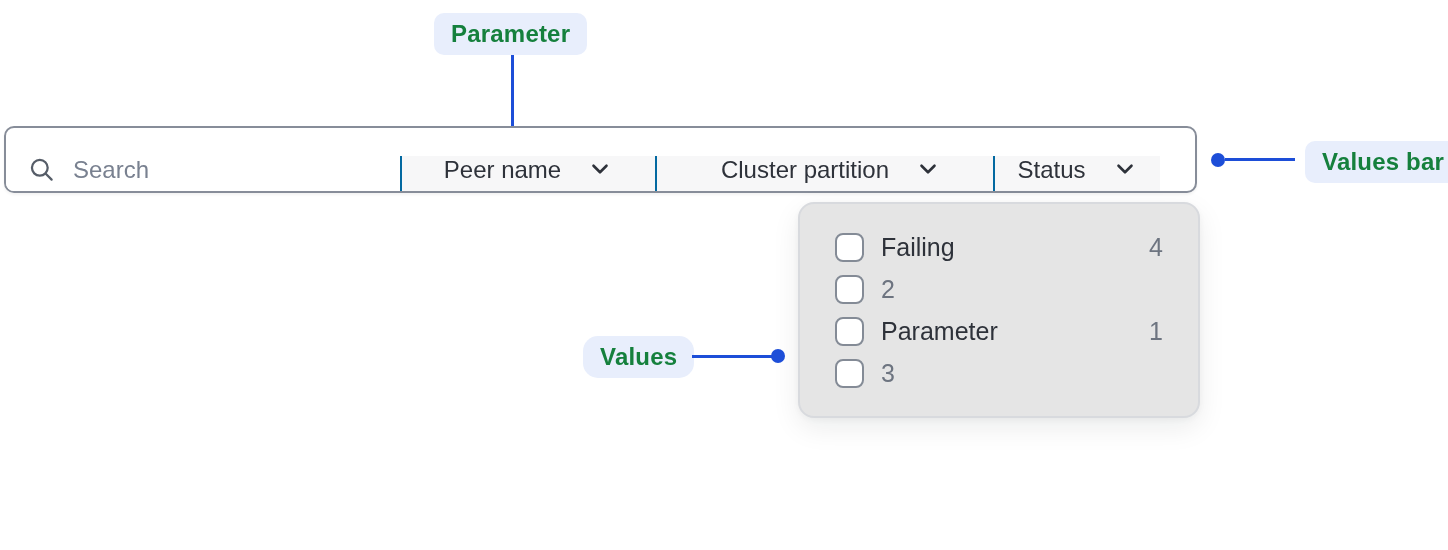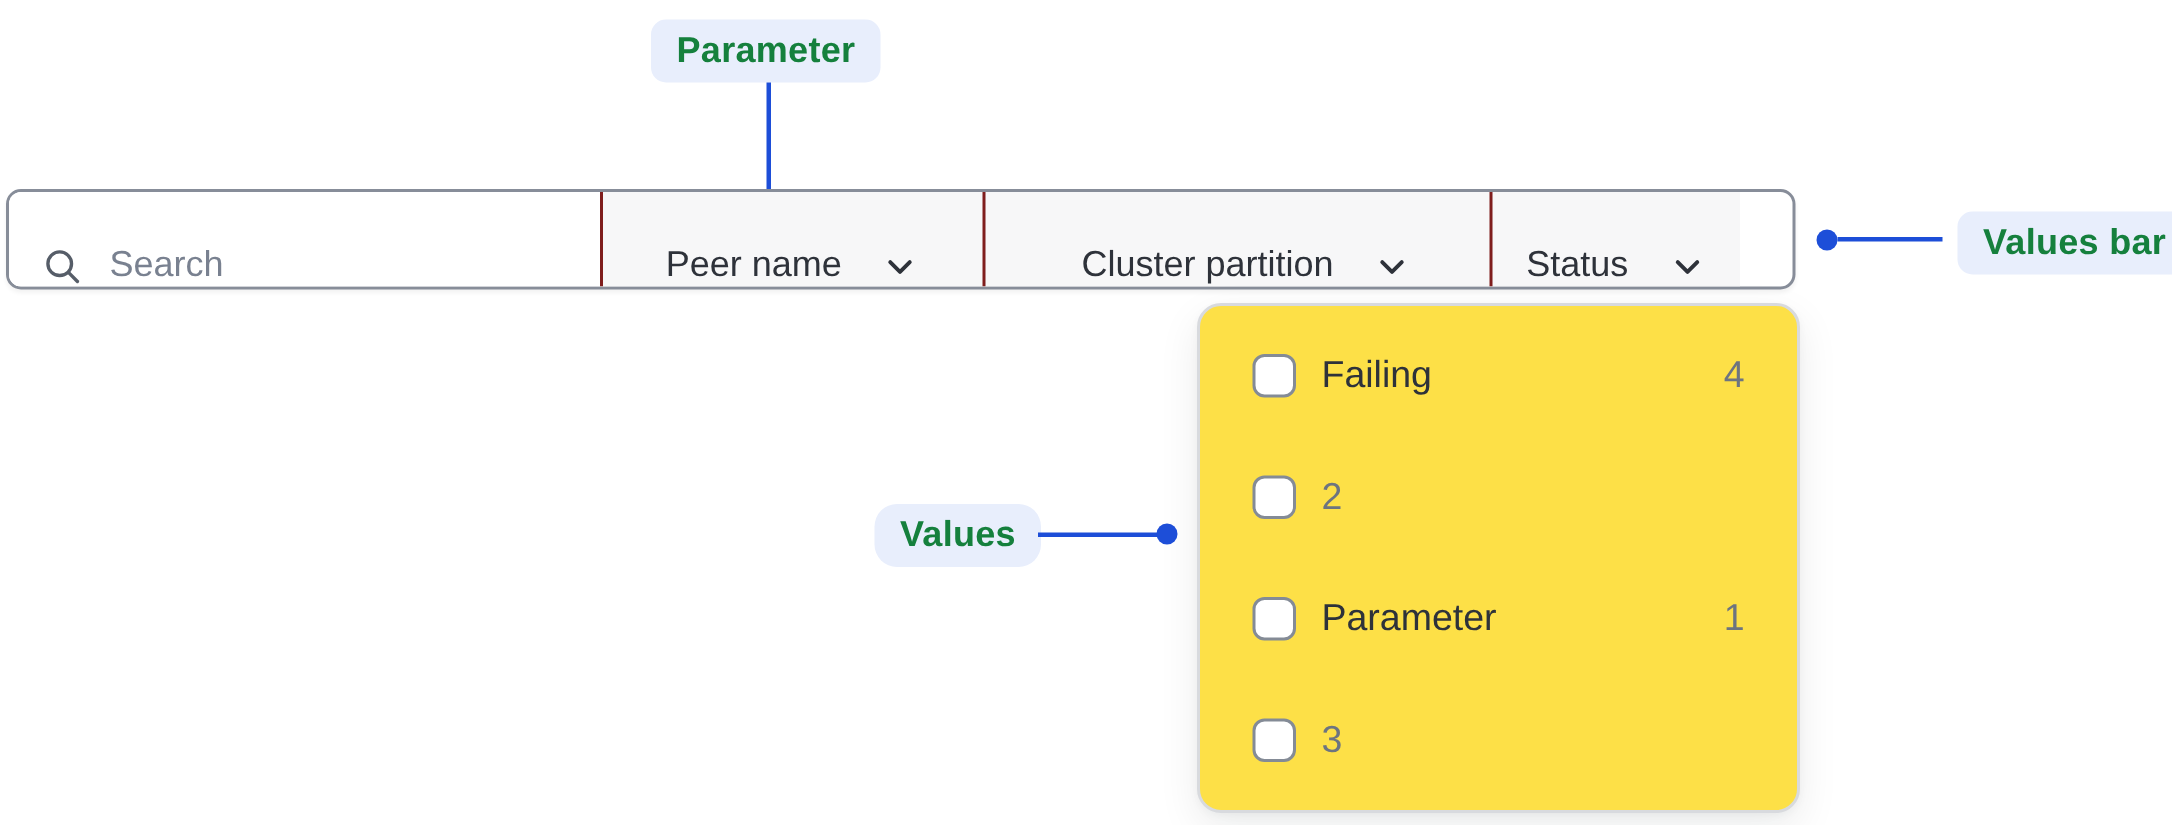--- a/index.html
+++ b/index.html
@@ -10,36 +10,36 @@
   .badge{position:absolute;display:inline-flex;align-items:center;justify-content:center;
     height:42px;padding:0 17px;border-radius:10px;background:#e8eefc;color:#15803d;
     font-size:24px;font-weight:600;letter-spacing:.2px;white-space:nowrap;}
   .conn{position:absolute;background:#1d4ed8;}
   .dot{position:absolute;width:14px;height:14px;border-radius:50%;background:#1d4ed8;}
 
   
   .filter-bar{position:absolute;left:4px;top:126px;width:1193px;height:67px;
     box-sizing:border-box;border:2px solid #878d99;border-radius:10px;background:#ffffff;
     display:flex;overflow:hidden;box-shadow:0 2px 3px rgba(0,0,0,0.05);}
-  .seg{box-sizing:border-box;display:flex;align-items:flex-end;height:100%;}
+  .seg{box-sizing:border-box;display:flex;align-items:flex-start;height:100%;margin-top:28px;}
   .seg-search{width:394px;background:#ffffff;padding-left:22px;gap:18px;}
-  .seg-dd{justify-content:center;gap:26px;background:#f7f7f8;border-left:2px solid #7f1d1d;cursor:pointer;}
+  .seg-dd{justify-content:center;gap:26px;background:#f7f7f8;border-left:2px solid #0369a1;cursor:pointer;}
   .seg-peer{width:255px;}
   .seg-cluster{width:338px;padding-left:12px;}
   .seg-status{width:167px;}
   .dd-label{font-size:24px;color:#2e323a;}
   .chev{width:26px;height:26px;color:#2e323a;flex:0 0 auto;display:block;}
   .search-icon{width:27px;height:27px;color:#565d68;flex:0 0 auto;display:block;}
   .search-input{border:none;outline:none;background:transparent;font-size:24px;color:#3a3f46;
     width:300px;font-family:inherit;padding:0;}
   .search-input::placeholder{color:#798190;opacity:1;}
 
   
-  .panel{position:absolute;left:798px;top:202px;width:402px;height:340px;box-sizing:border-box;
-    background:#fde047;border:2px solid #d8dade;border-radius:16px;
+  .panel{position:absolute;left:798px;top:202px;width:402px;height:216px;box-sizing:border-box;
+    background:#e5e5e5;border:2px solid #d8dade;border-radius:16px;
     box-shadow:0 10px 28px rgba(15,20,30,0.08),0 2px 6px rgba(15,20,30,0.04);
     padding:22px 35px;display:flex;flex-direction:column;justify-content:space-between;}
   .opt-row{display:flex;align-items:center;height:48px;cursor:pointer;}
   .checkbox{box-sizing:border-box;width:29px;height:29px;border:2px solid #848b96;border-radius:8px;
     background:#ffffff;margin-right:17px;flex:0 0 auto;}
   .opt-label{flex:1;font-size:25px;color:#2e323a;}
   .opt-count{font-size:25px;color:#6d7480;}
 </style>
 </head>
 <body>

